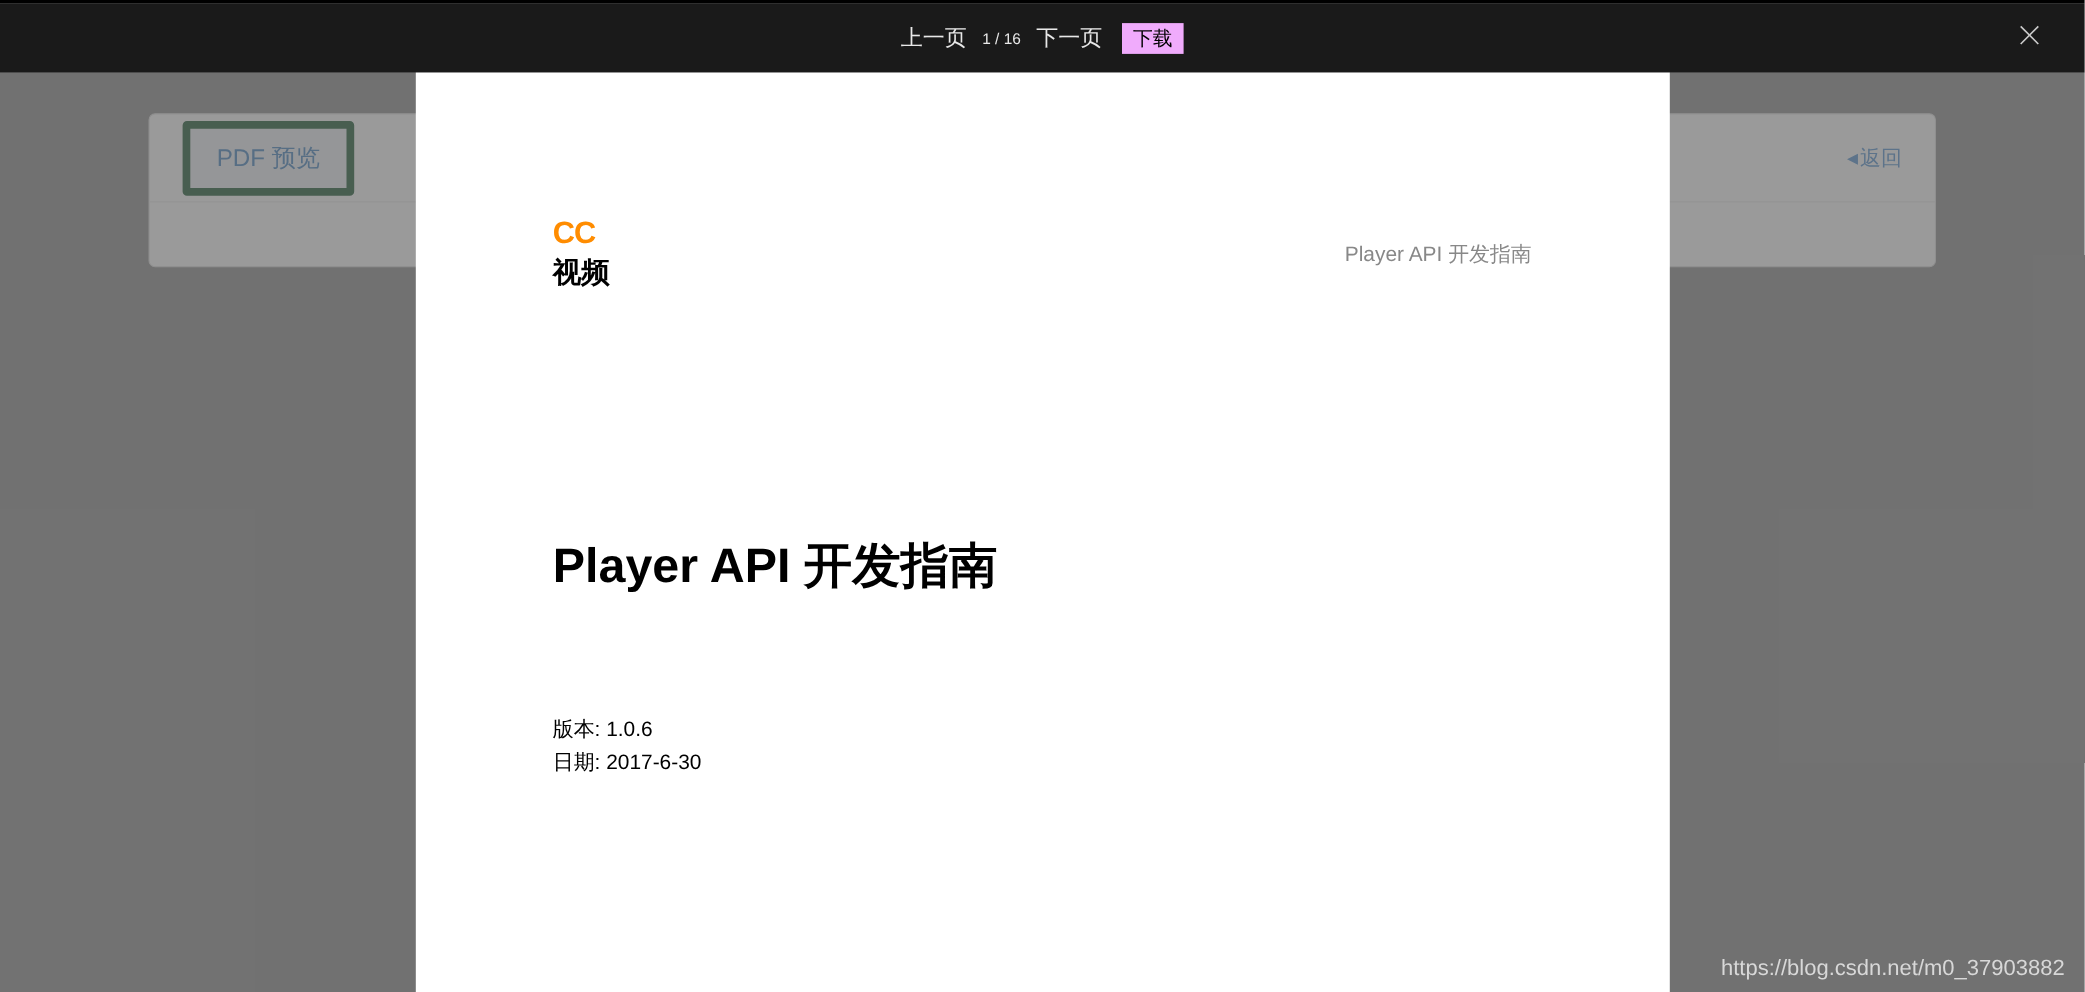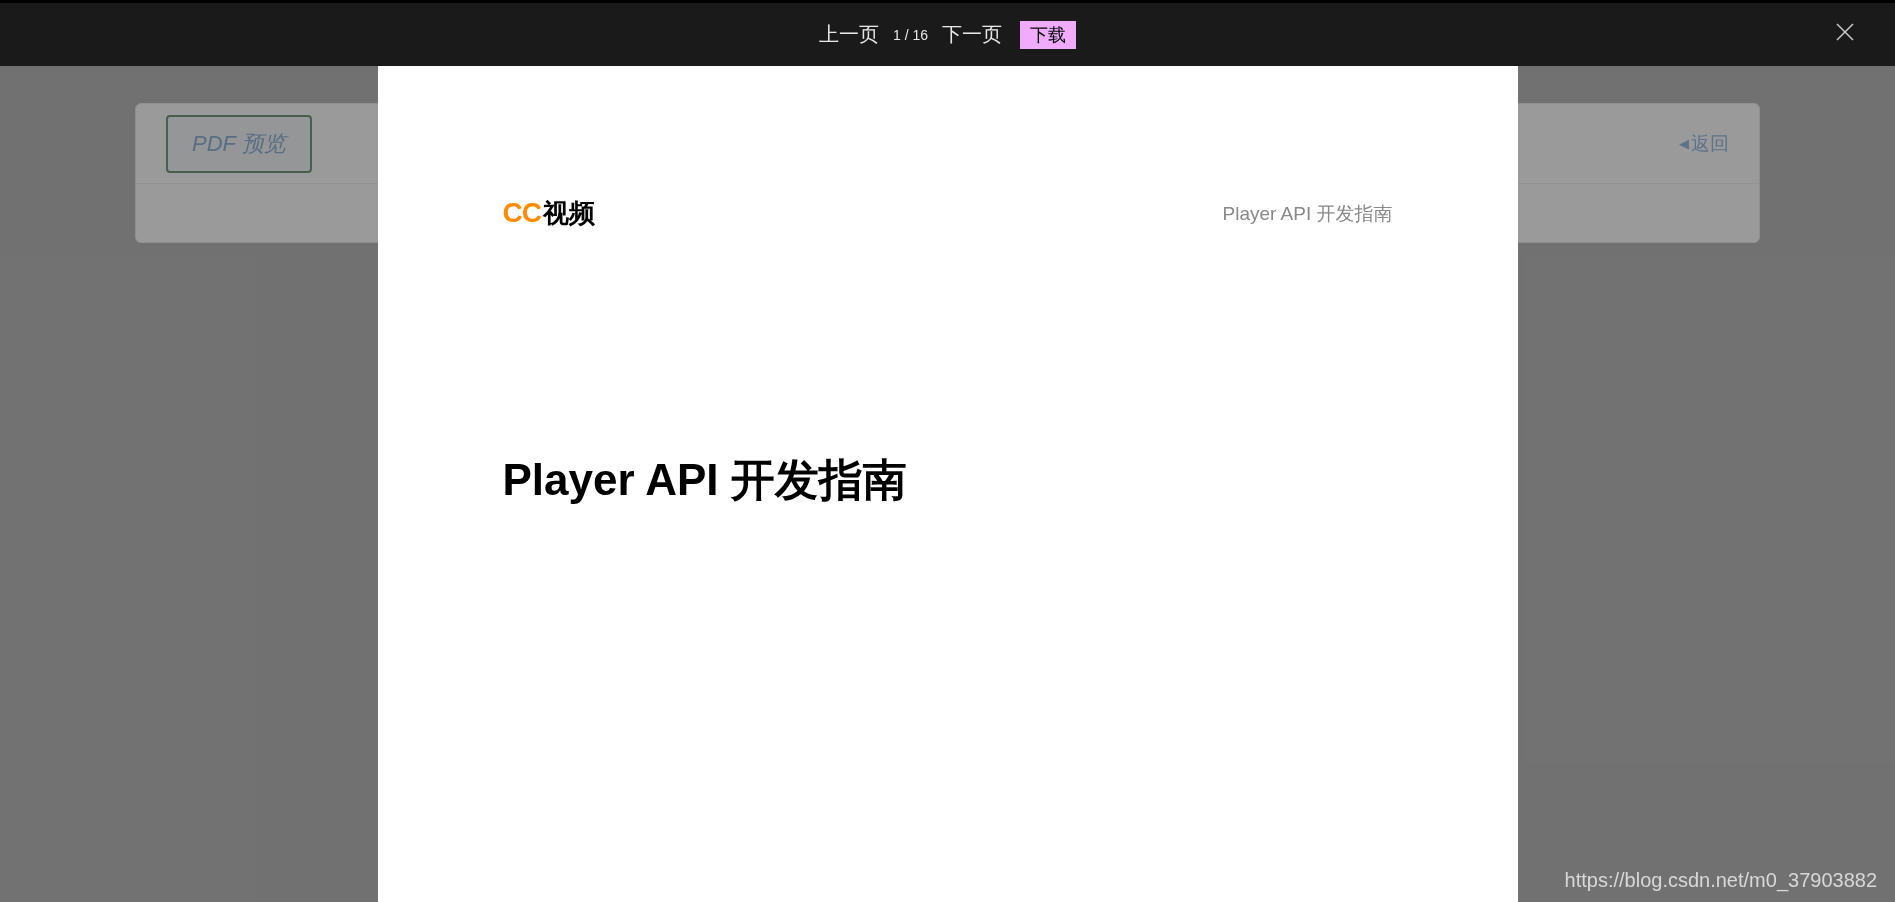--- a/index.html
+++ b/index.html
@@ -83,25 +83,24 @@
     .background-panel-header {
       height: 80px;
       border-bottom: 1px solid #e8e8e8;
       display: flex;
       align-items: center;
       justify-content: space-between;
       padding: 0 30px;
     }
     .pdf-preview-btn {
       background: #f0f4f8;
-      border: 2px solid #14532d;
+      border: 7px solid #14532d;
       color: #4080c0;
       padding: 12px 24px;
       font-size: 22px;
-      font-style: italic;
       border-radius: 4px;
       cursor: pointer;
     }
     .back-link {
       color: #5090d0;
       font-size: 19px;
       cursor: pointer;
       display: flex;
       align-items: center;
       gap: 2px;
@@ -131,20 +130,21 @@
       display: flex;
       justify-content: space-between;
       align-items: center;
       margin-bottom: 220px;
       margin-top: 50px;
     }
     .logo {
       display: flex;
       align-items: baseline;
       gap: 2px;
+      flex-direction: column;
     }
     .logo-cc {
       color: #ff8c00;
       font-size: 28px;
       font-weight: bold;
       letter-spacing: -1px;
     }
     .logo-text {
       color: #000;
       font-size: 26px;
@@ -211,15 +211,19 @@
 
 <div class="pdf-page">
   <div class="pdf-header">
     <div class="logo">
       <span class="logo-cc">CC</span>
       <span class="logo-text">视频</span>
     </div>
     <div class="pdf-header-subtitle">Player API 开发指南</div>
   </div>
   <h1 class="pdf-title">Player API 开发指南</h1>
+  <div class="pdf-meta">
+    <div>版本: 1.0.6</div>
+    <div>日期: 2017-6-30</div>
+  </div>
 </div>
 
 <div class="watermark">https://blog.csdn.net/m0_37903882</div>
 
 </body></html>

